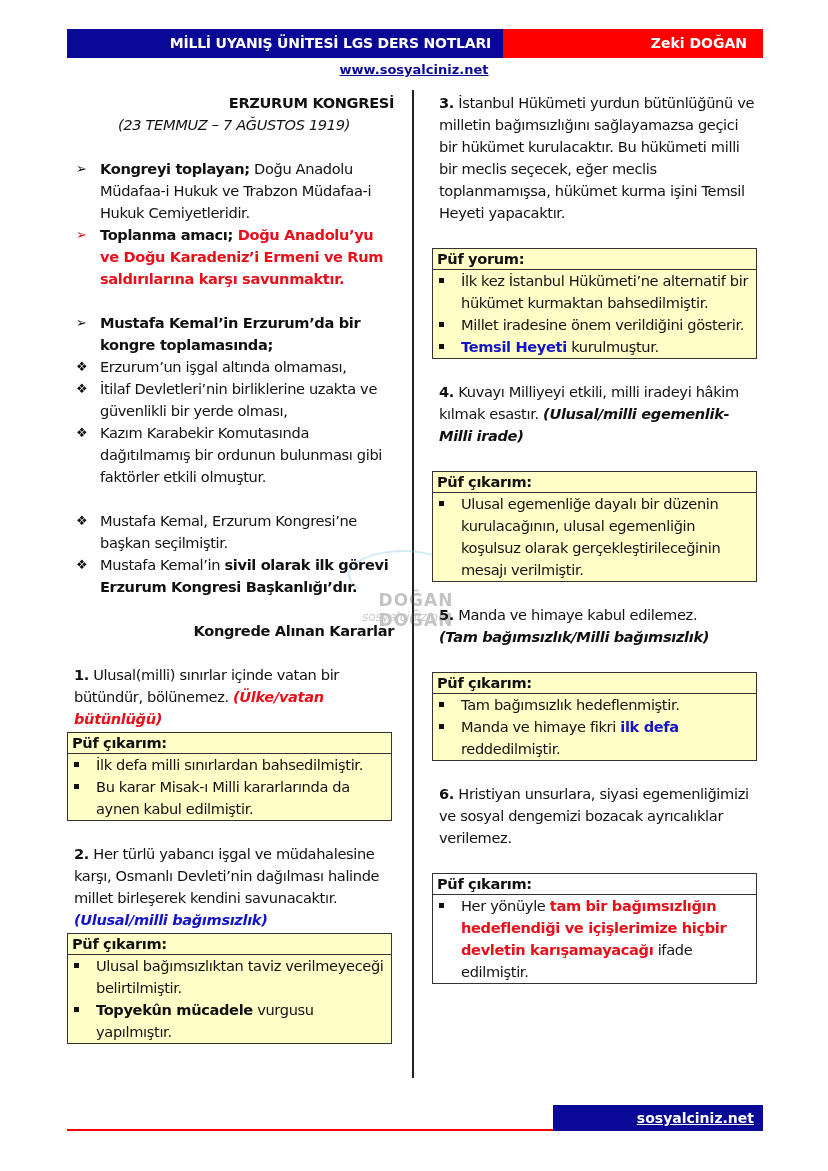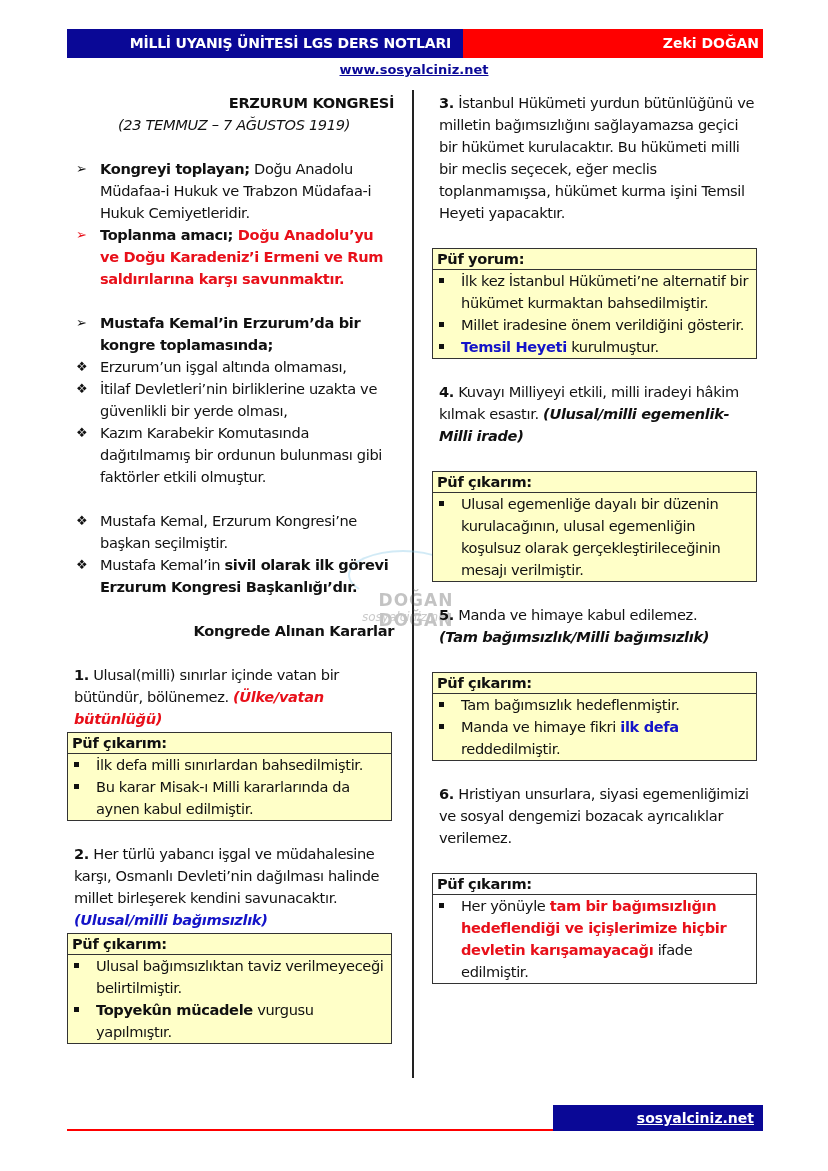--- a/index.html
+++ b/index.html
@@ -1,21 +1,21 @@
 <!DOCTYPE html>
 <html><head>
 <meta charset="utf-8">
 <style>
   * { box-sizing: border-box; margin: 0; padding: 0; }
   html, body { width: 828px; height: 1171px; background: #ffffff; }
   body { position: relative; font-family: "DejaVu Sans", "Liberation Sans", sans-serif; color: #111; overflow: hidden; }
 
   .header { position: absolute; left: 67px; top: 29px; width: 696px; height: 29px; display: flex; }
-  .header .left { width: 396px; background: #0a0896; color: #fff; font-weight: bold; font-size: 14px; text-align: right; padding-right: 12px; line-height: 29px; letter-spacing: -0.2px; }
-  .header .right { flex: 1; background: #ff0000; color: #fff; font-weight: bold; font-size: 14px; text-align: right; padding-right: 4px; line-height: 29px; }
+  .header .left { width: 436px; background: #0a0896; color: #fff; font-weight: bold; font-size: 14px; text-align: right; padding-right: 12px; line-height: 29px; letter-spacing: -0.2px; }
+  .header .right { flex: 1; background: #ff0000; color: #fff; font-weight: bold; font-size: 14px; text-align: right; padding-right: 16px; line-height: 29px; }
   .site-link { position: absolute; left: 0; width: 828px; top: 62px; text-align: center; font-size: 13px; font-weight: bold; color: #0a0896; text-decoration: underline; }
 
   .divider { position: absolute; left: 412px; top: 90px; width: 2px; height: 988px; background: #222; }
 
   .col { position: absolute; font-size: 14.6px; line-height: 22px; letter-spacing: -0.35px; }
   .col-left { left: 74px; top: 92px; width: 320px; }
   .col-right { left: 439px; top: 92px; width: 318px; }
 
   .title { text-align: right; font-weight: bold; }
   .subtitle { text-align: center; font-style: italic; }

